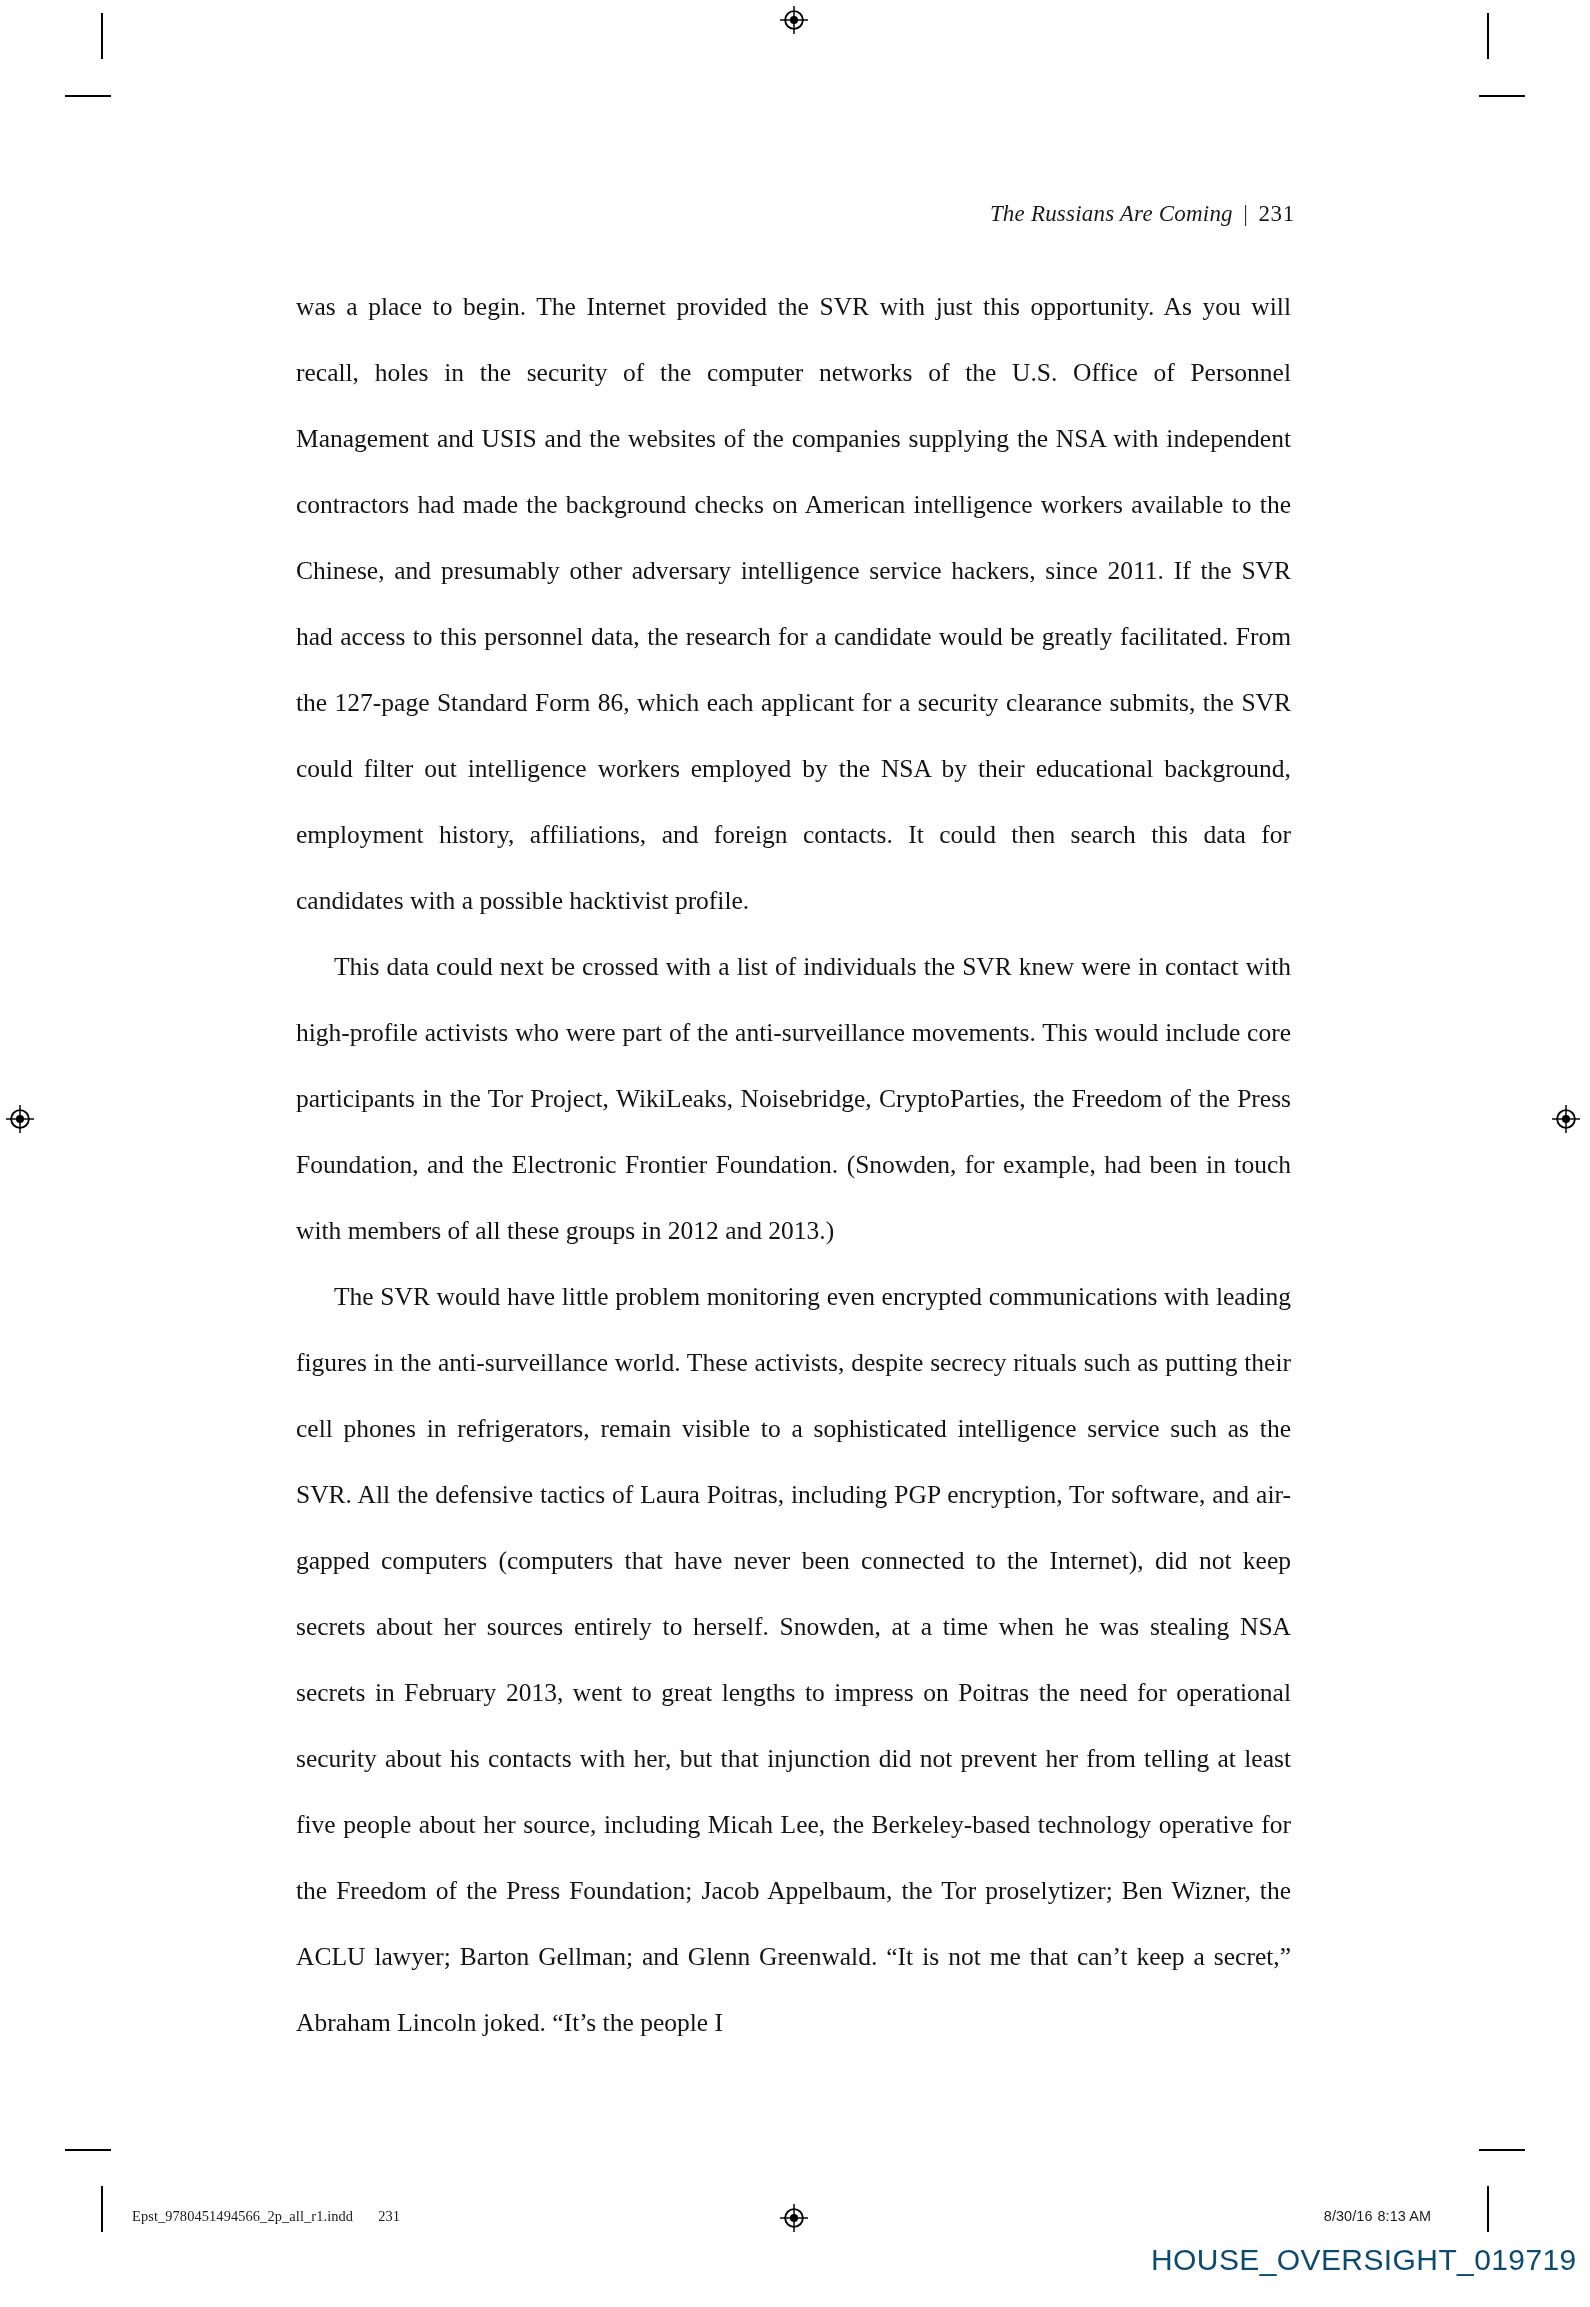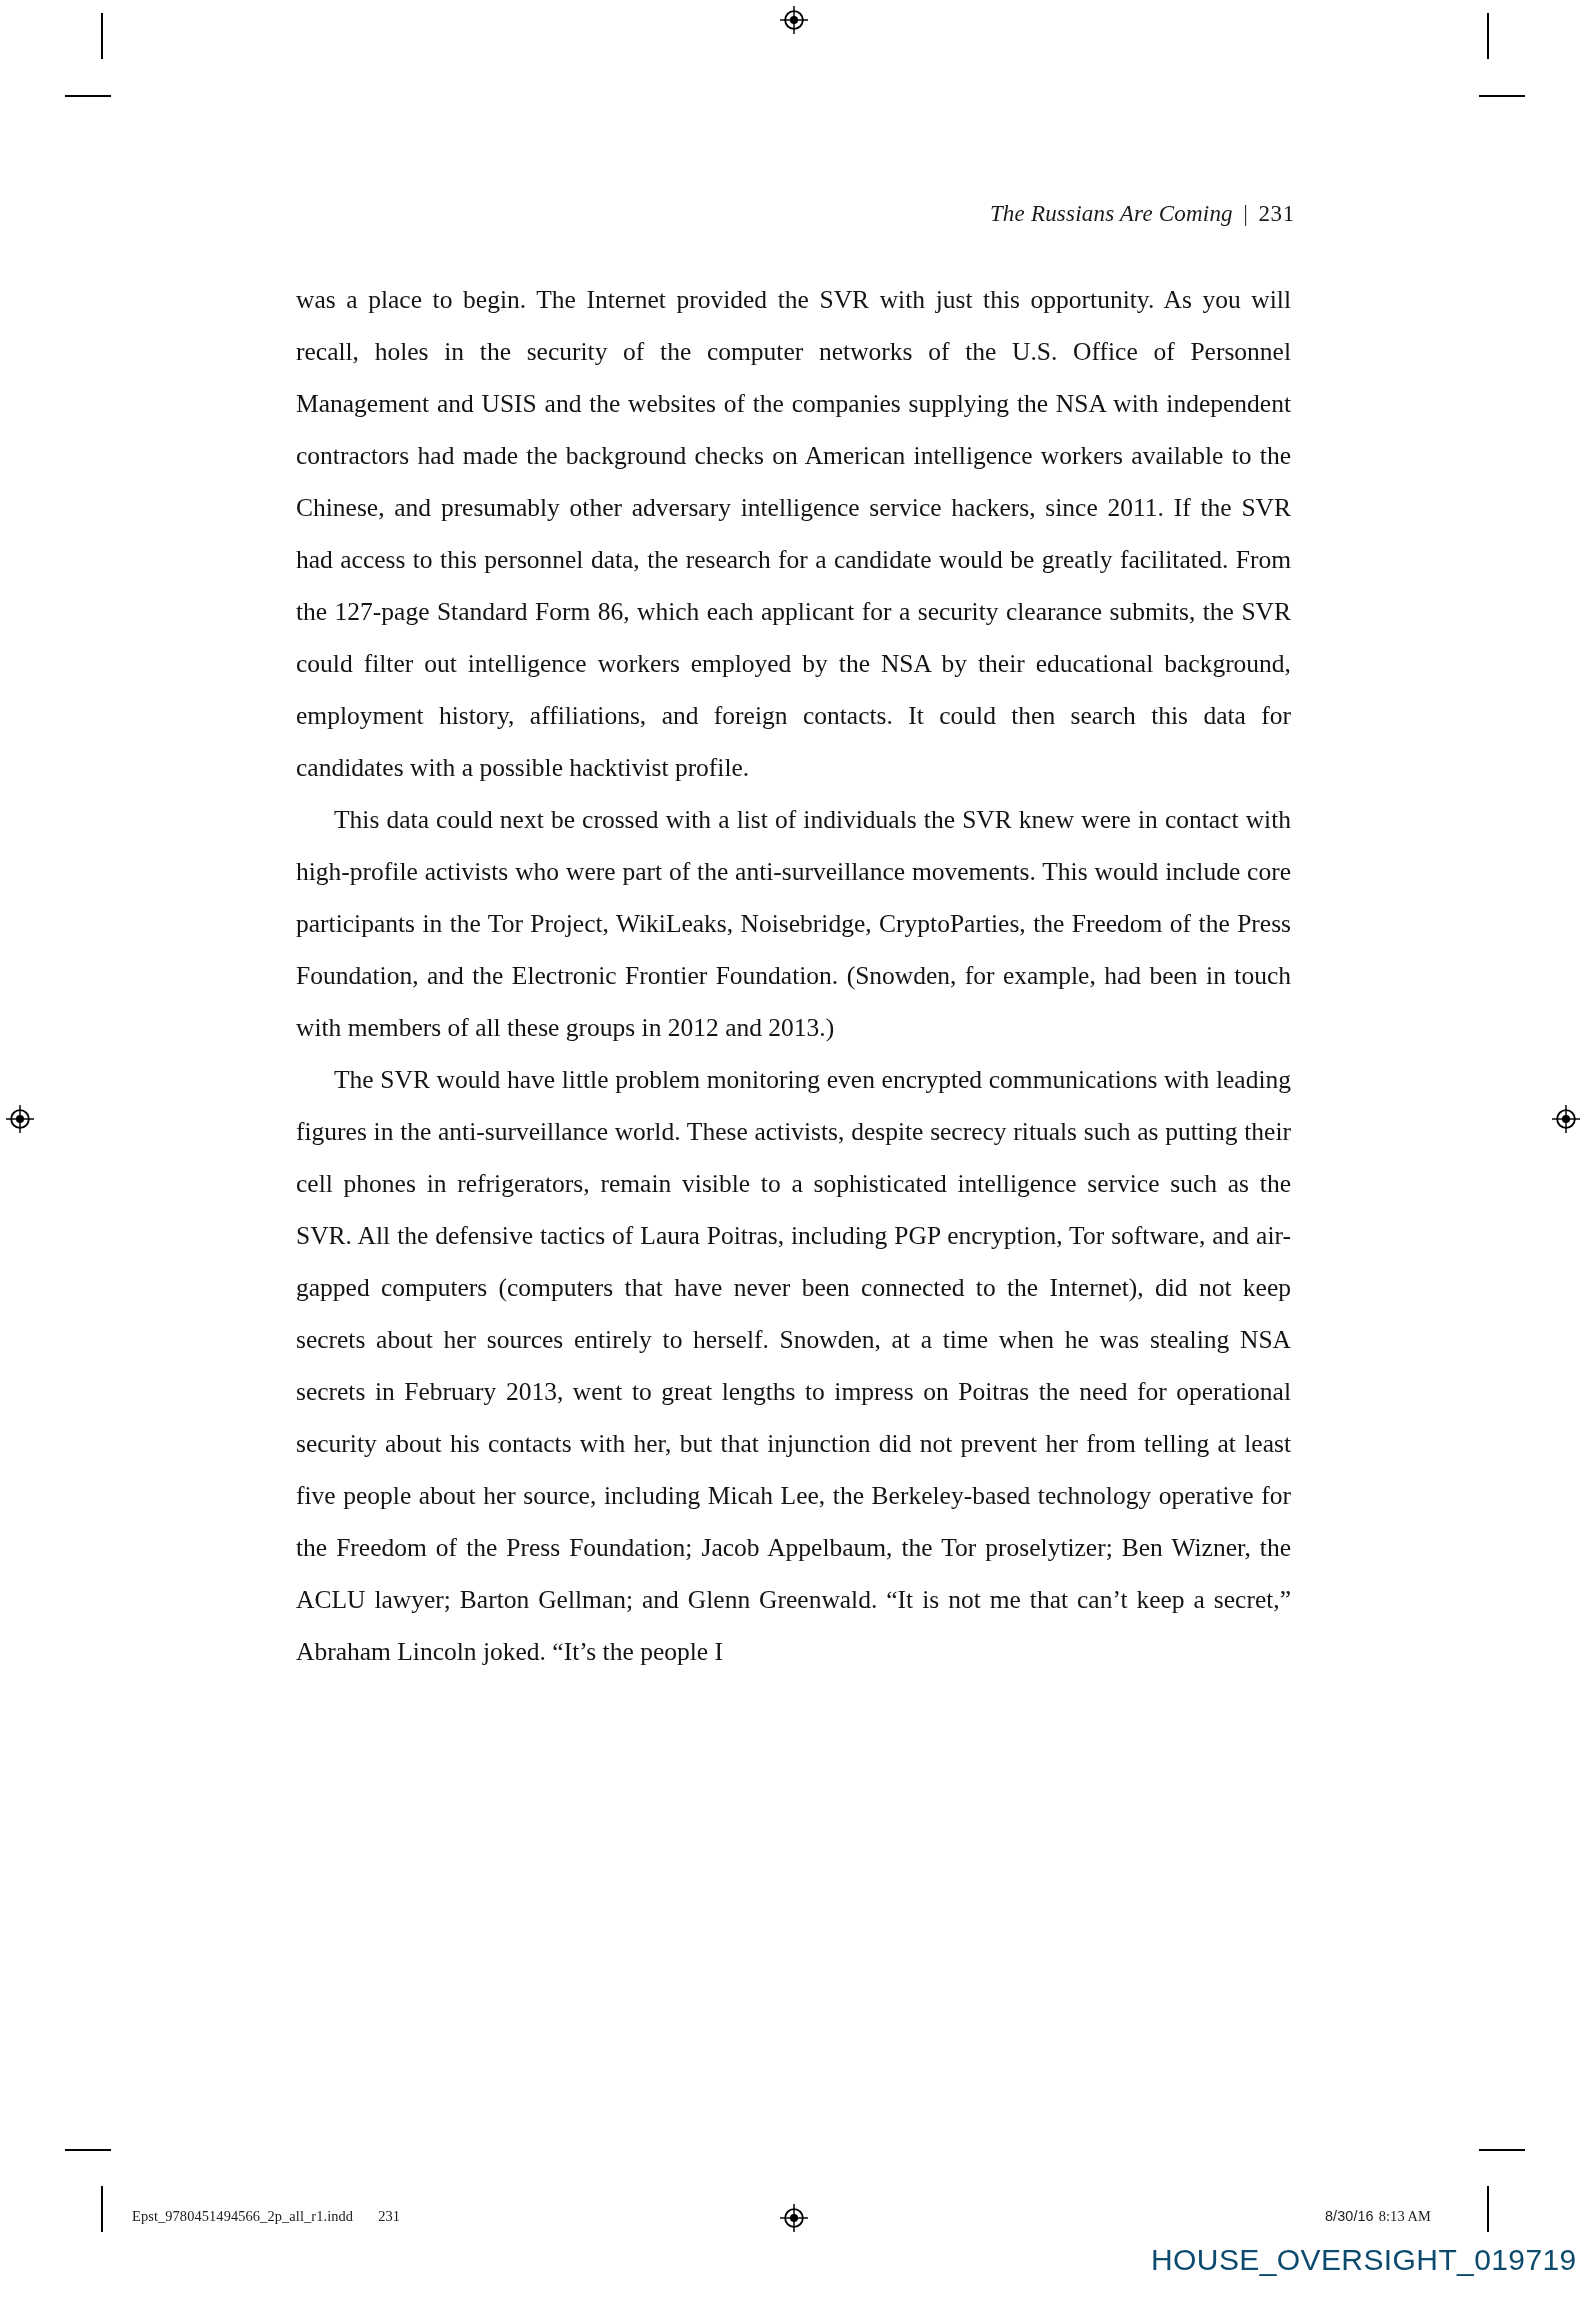--- a/index.html
+++ b/index.html
@@ -67,21 +67,21 @@
   .textblock {
     position: absolute;
     left: 296px;
     top: 274px;
     width: 995px;
   }
 
   .textblock p {
     margin: 0;
     font-size: 25.5px;
-    line-height: 52px;
+    line-height: 66px;
     text-align: justify;
     text-justify: inter-word;
     color: #141414;
     font-family: "Liberation Serif", serif;
     -webkit-font-smoothing: antialiased;
   }
   .textblock p.indent {
     text-indent: 38px;
     font-family: Liberation Serif, serif;
   }
@@ -107,21 +107,20 @@
     top: 2208px;
     font-family: "Liberation Sans", sans-serif;
     font-size: 14.4px;
     color: #1a1a1a;
     white-space: nowrap;
     letter-spacing: 0.1px;
   }
   .slug-right .slug-time {
     display: inline-block;
     padding-left: 5px;
-    font-family: Liberation Serif, serif;
   }
 
   .bates {
     position: absolute;
     right: 13.3px;
     top: 2243px;
     font-family: "Liberation Sans", sans-serif;
     font-size: 30px;
     letter-spacing: 0.4px;
     color: #0c4a6e;

